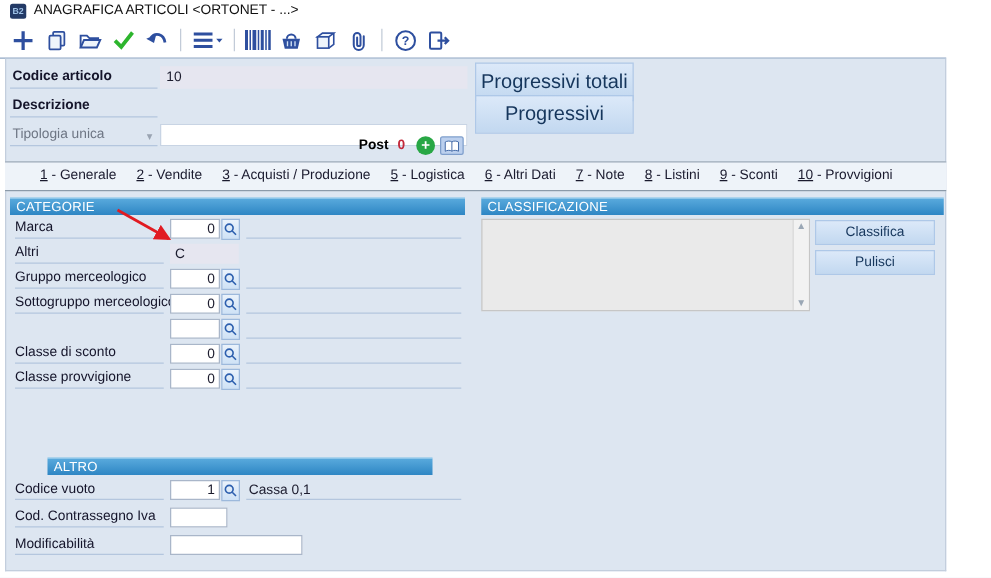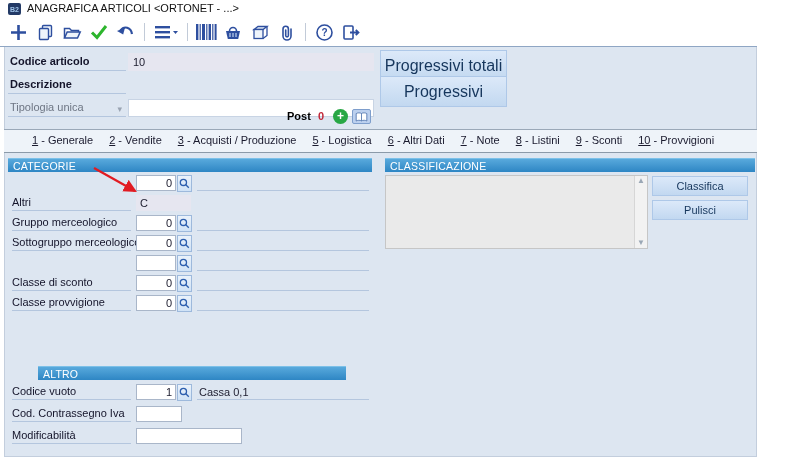--- a/index.html
+++ b/index.html
@@ -216,20 +216,21 @@
     <div class="tab"><span class="num">5</span><span> - Logistica</span></div>
     <div class="tab"><span class="num">6</span><span> - Altri Dati</span></div>
     <div class="tab"><span class="num">7</span><span> - Note</span></div>
     <div class="tab"><span class="num">8</span><span> - Listini</span></div>
     <div class="tab"><span class="num">9</span><span> - Sconti</span></div>
     <div class="tab"><span class="num">10</span><span> - Provvigioni</span></div>
   </div>
 
   <div class="sec-head" style="left:8px; top:158px; width:364px;">CATEGORIE</div>
 
+  <div class="crow-label" style="top:174px;">Marca</div>
   <div class="num-input" style="top:175px;">0</div>
   <div class="mag-btn" style="top:175px;">
       <span>
         <svg width="11" height="11" viewBox="0 0 11 11">
           <circle cx="4.4" cy="4.4" r="3.1" fill="none" stroke="#2d5fae" stroke-width="1.3"></circle>
           <path d="M6.8 6.8l3 3" stroke="#2d5fae" stroke-width="1.3"></path>
         </svg>
       </span>
     </div>
   <div class="long-field" style="top:175px;"></div>

